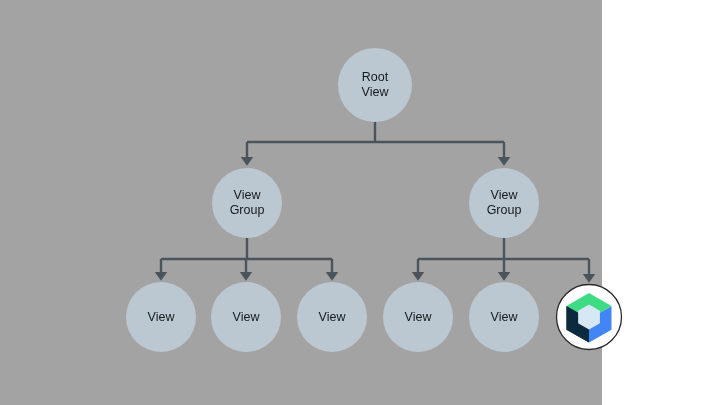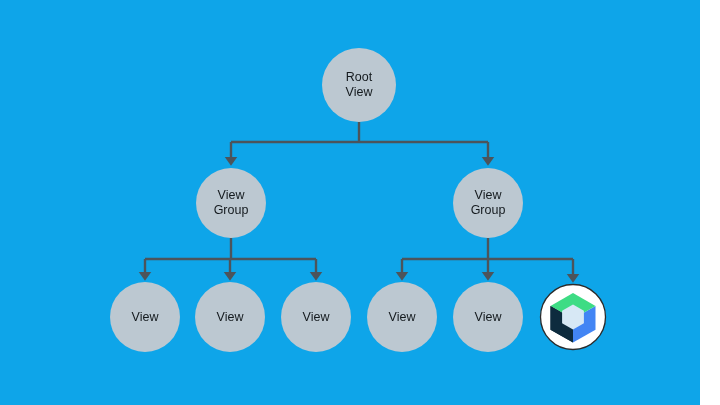--- a/index.html
+++ b/index.html
@@ -8,23 +8,24 @@
     background: #ffffff;
   }
   body {
     width: 720px;
     height: 405px;
     overflow: hidden;
     font-family: "Liberation Sans", sans-serif;
   }
   #diagram-root {
     position: relative;
-    width: 700px;
+    width: 586px;
     height: 405px;
-    background: #0ea5e9;
+    background: #a3a3a3;
+    padding-left: 16px;
   }
   #view-hierarchy-svg {
     display: block;
     width: 720px;
     height: 405px;
   }
   .node-label {
     font-family: "Liberation Sans", sans-serif;
     font-size: 12.5px;
     fill: #141a1e;

